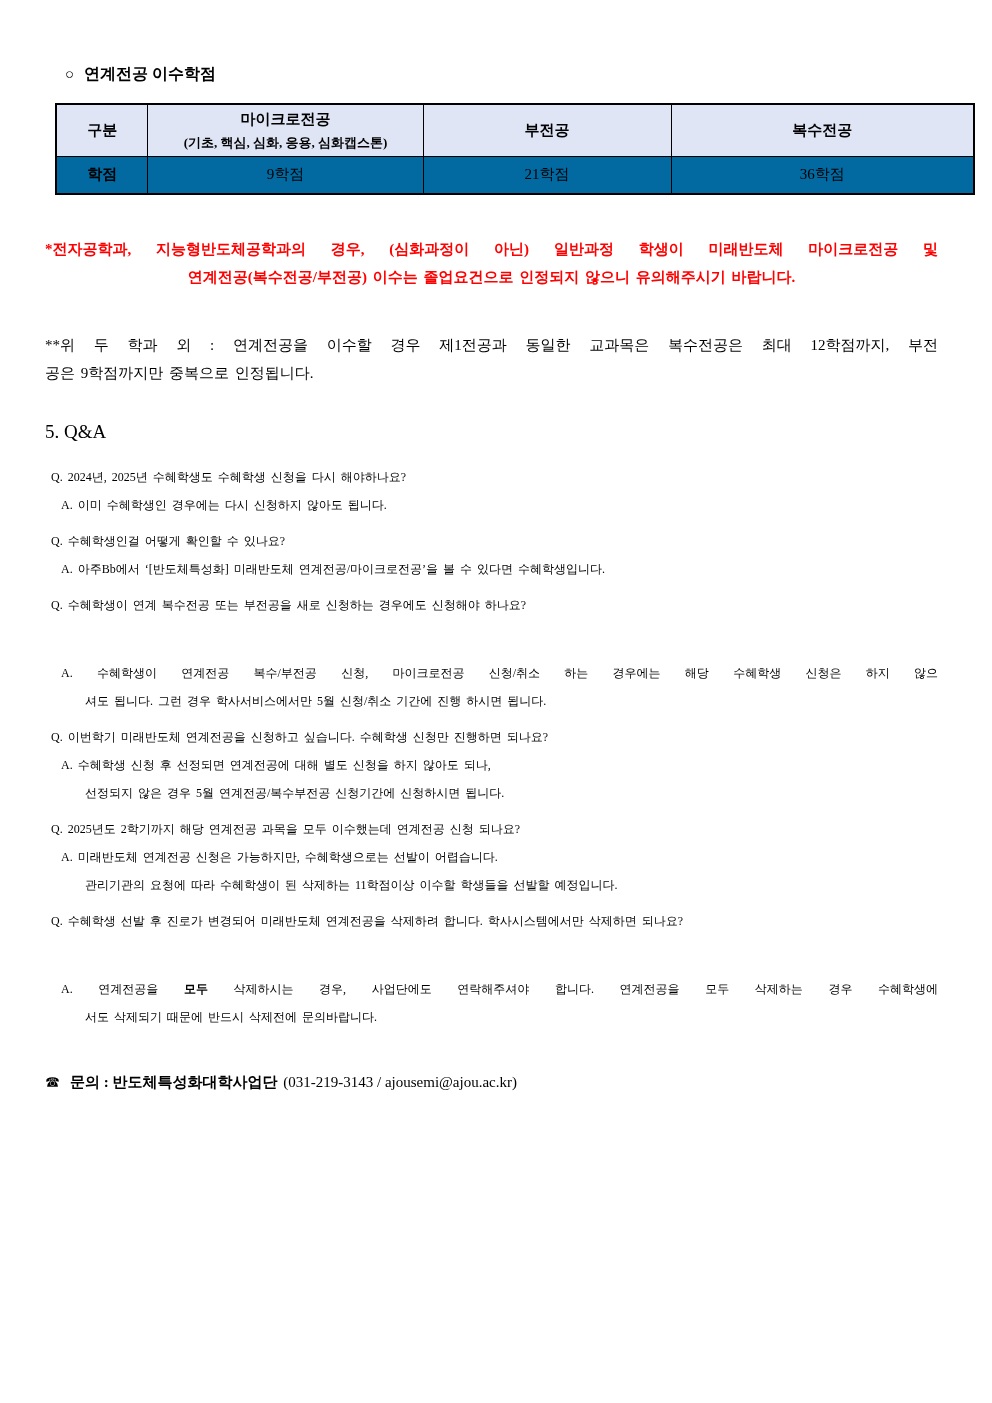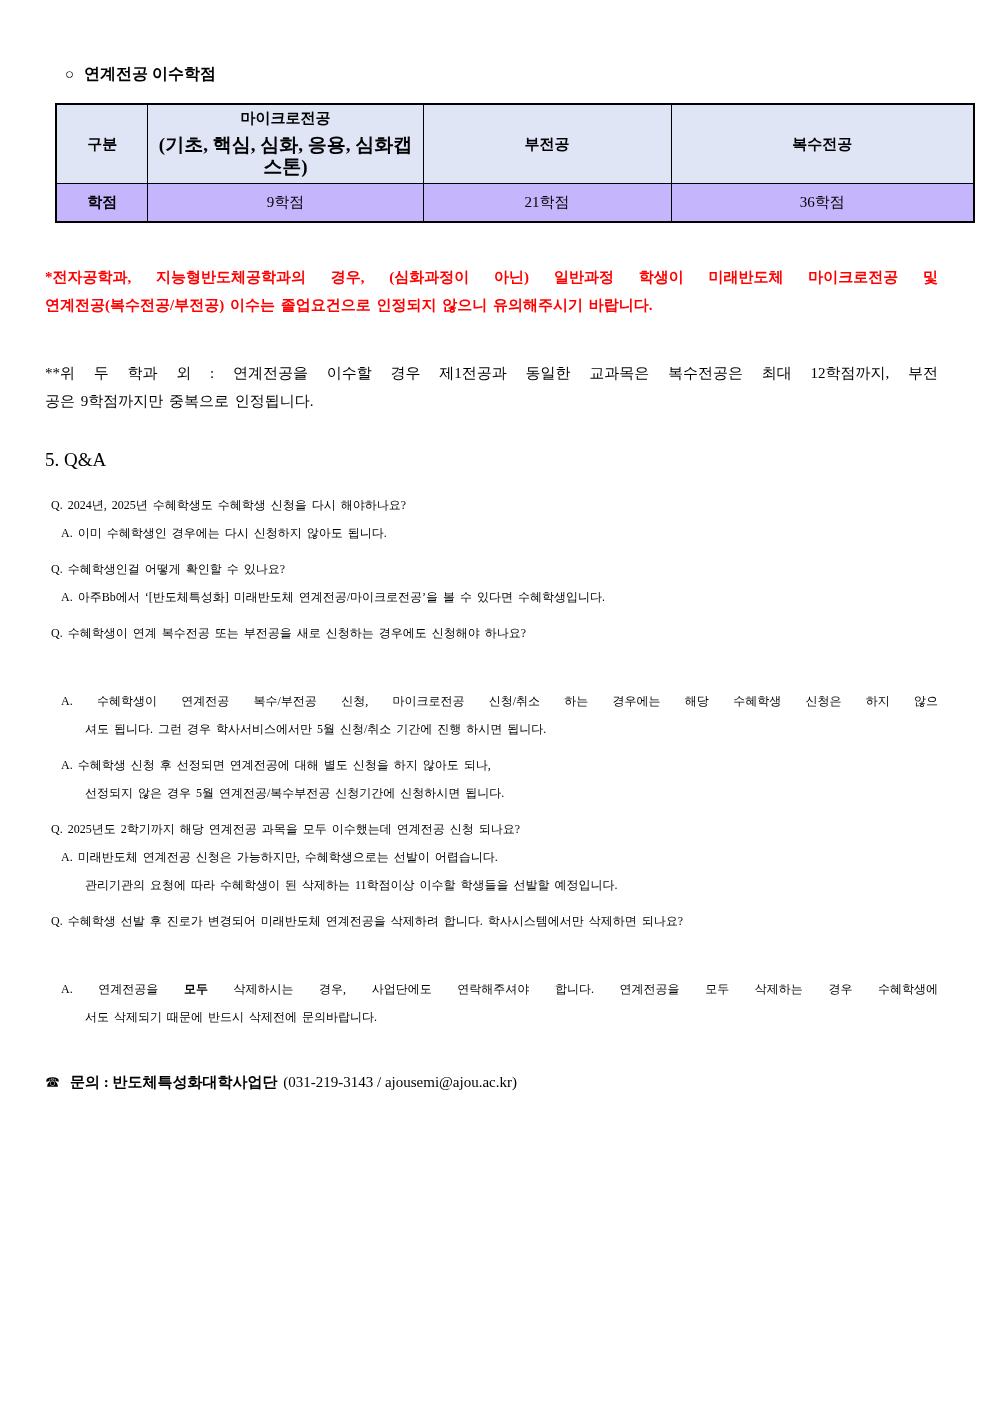--- a/index.html
+++ b/index.html
@@ -34,29 +34,29 @@
   }
   table.credits th,table.credits td{
     border:1px solid #000;
     text-align:center;vertical-align:middle;
     font-size:15px;
   }
   table.credits thead th{
     background:var(--header-bg);
     font-weight:bold;height:52px;padding:4px 2px;
   }
-  table.credits tbody td{height:38px;background:#c4b5fd;}
+  table.credits tbody td{height:38px;background:#0369a1;}
   .col-c1{width:10%;}.col-c2{width:30%;}.col-c3{width:27%;}.col-c4{width:33%;}
   .micro-title{font-size:15px;font-weight:bold;line-height:1.3;}
-  .micro-sub{font-size:19px;font-weight:bold;margin-top:5px;line-height:1.2;}
+  .micro-sub{font-size:13px;font-weight:bold;margin-top:5px;line-height:1.2;}
   .rowlabel{font-weight:bold;}
 
   
   .notes{margin-top:20px;line-height:28px;font-size:15px;word-spacing:2px;width:893px;}
-  .red-note{color:var(--warning);font-weight:bold;}
+  .red-note{color:var(--warning);font-weight:bold;text-align:center;}
   .jl{text-align:justify;text-align-last:justify;margin-top:40px;}
 
   
   .qa-heading{font-size:19px;margin-top:34px;margin-bottom:20px;}
   .qa-list{font-size:12px;word-spacing:2px;width:893px;}
   .qa-item{margin-bottom:8px;}
   .qa-item div{line-height:28px;}
   .qa-q{padding-left:6px;}
   .qa-a{padding-left:16px;}
   .qa-a.jl{padding-left:16px;}
@@ -129,20 +129,21 @@
       <div class="qa-a">A. 아주Bb에서 ‘[반도체특성화] 미래반도체 연계전공/마이크로전공’을 볼 수 있다면 수혜학생입니다.</div>
     </div>
 
     <div class="qa-item">
       <div class="qa-q">Q. 수혜학생이 연계 복수전공 또는 부전공을 새로 신청하는 경우에도 신청해야 하나요?</div>
       <div class="qa-a jl">A. 수혜학생이 연계전공 복수/부전공 신청, 마이크로전공 신청/취소 하는 경우에는 해당 수혜학생 신청은 하지 않으</div>
       <div class="qa-a2">셔도 됩니다. 그런 경우 학사서비스에서만 5월 신청/취소 기간에 진행 하시면 됩니다.</div>
     </div>
 
     <div class="qa-item">
+      <div class="qa-q">Q. 이번학기 미래반도체 연계전공을 신청하고 싶습니다. 수혜학생 신청만 진행하면 되나요?</div>
       <div class="qa-a">A. 수혜학생 신청 후 선정되면 연계전공에 대해 별도 신청을 하지 않아도 되나,</div>
       <div class="qa-a2">선정되지 않은 경우 5월 연계전공/복수부전공 신청기간에 신청하시면 됩니다.</div>
     </div>
 
     <div class="qa-item">
       <div class="qa-q">Q. 2025년도 2학기까지 해당 연계전공 과목을 모두 이수했는데 연계전공 신청 되나요?</div>
       <div class="qa-a">A. 미래반도체 연계전공 신청은 가능하지만, 수혜학생으로는 선발이 어렵습니다.</div>
       <div class="qa-a2">관리기관의 요청에 따라 수혜학생이 된 삭제하는 11학점이상 이수할 학생들을 선발할 예정입니다.</div>
     </div>
 

